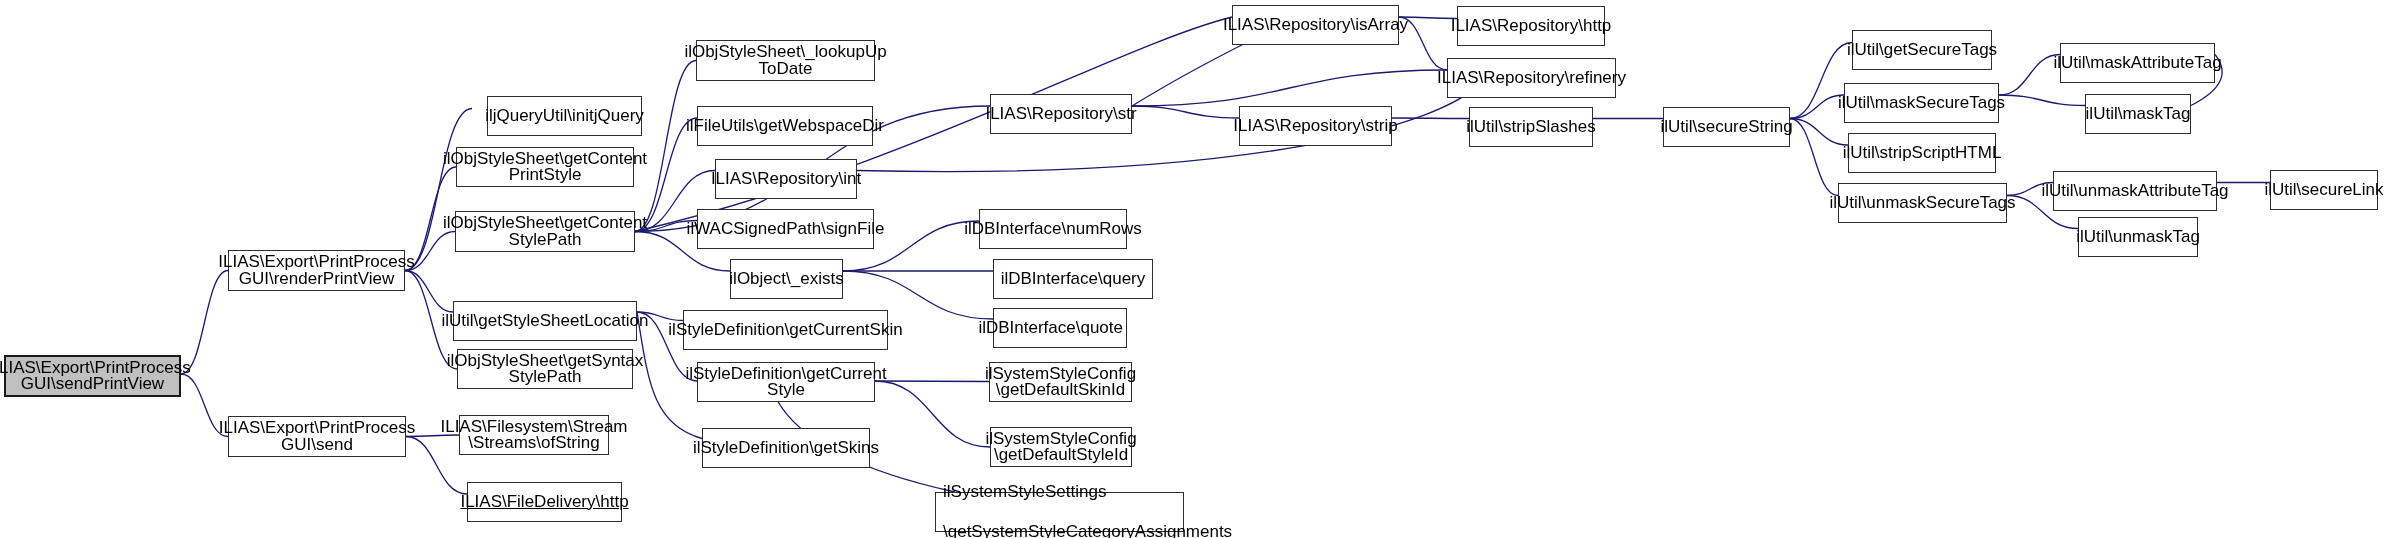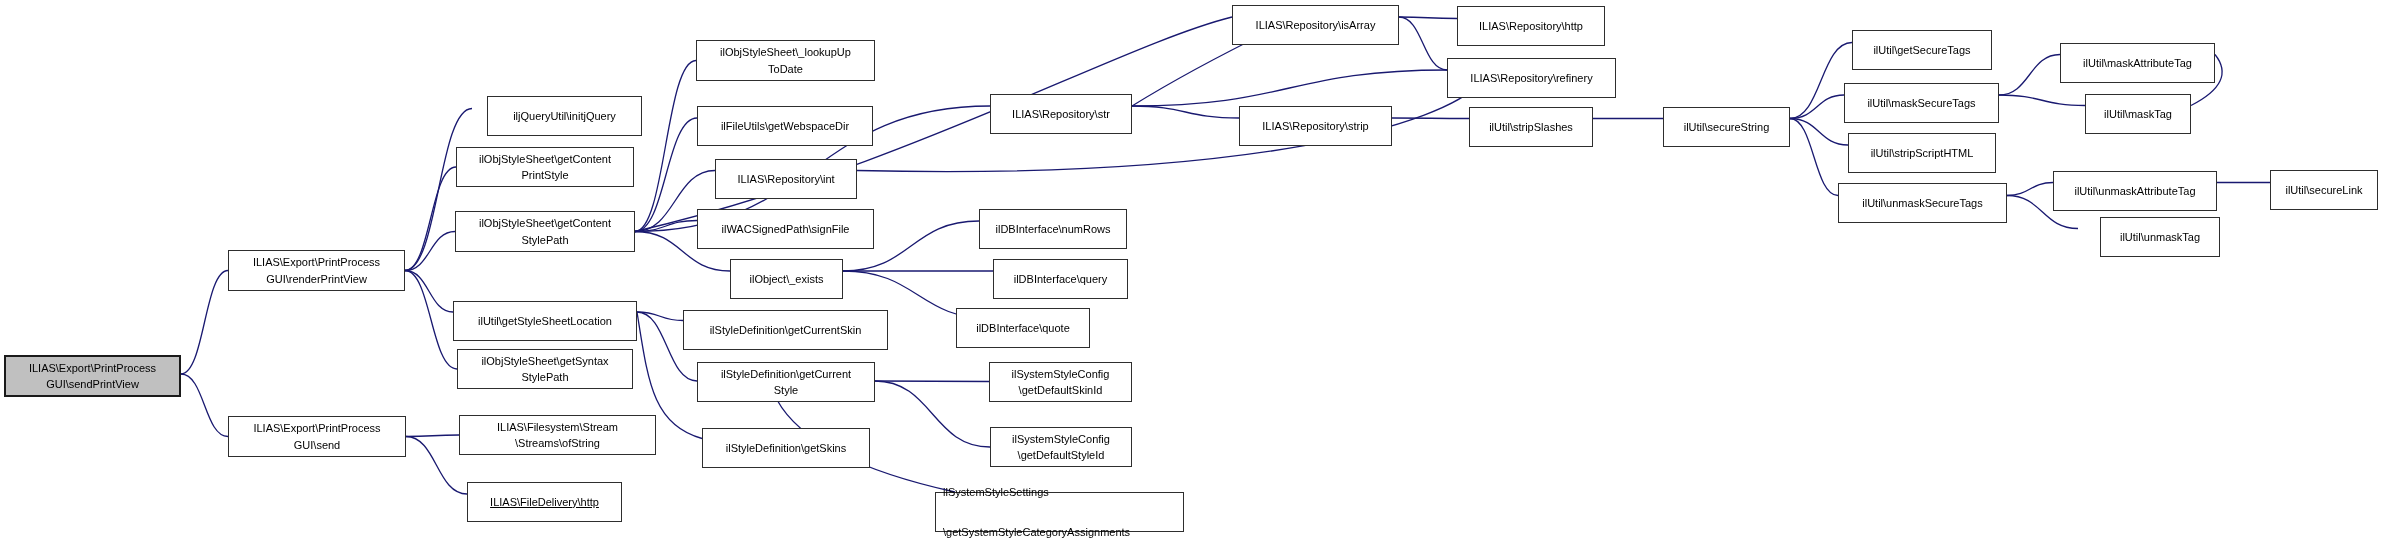--- a/index.html
+++ b/index.html
@@ -2,21 +2,21 @@
 <html style="--edge: #191970;"><head>
 <meta charset="utf-8">
 <style>
   html,body{margin:0;padding:0;background:#ffffff;}
   #canvas{position:relative;width:2391px;height:538px;background:#ffffff;
           font-family:"Liberation Sans",sans-serif;}
   #edge-layer{position:absolute;left:0;top:0;width:2391px;height:538px;}
   #edge-layer path{fill:none;stroke:var(--edge,#191970);stroke-width:1.3px;}
   .node{position:absolute;box-sizing:border-box;border:1.5px solid #2e2e2e;
         background:#ffffff;display:flex;flex-direction:column;justify-content:center;
-        align-items:center;font-size:11px;line-height:16.5px;color:#000;
+        align-items:center;font-size:17px;line-height:16.5px;color:#000;
         white-space:nowrap;padding:19px 3px;}
   .node.hl{background:#c0c0c0;border-width:2px;border-color:#1a1a1a;}
   .node.left-align{align-items:flex-start;padding-left:7px;gap:24px;}
 </style>
 </head>
 <body>
 
 <div id="canvas">
   <svg id="edge-layer" xmlns="http://www.w3.org/2000/svg" viewBox="0 0 2391 538">
     <defs>
@@ -76,21 +76,21 @@
         <div>GUI\sendPrintView</div>
       </div>
       <div class="node" style="left: 228px; top: 250px; width: 177px; height: 41px;">
         <div>ILIAS\Export\PrintProcess</div>
         <div>GUI\renderPrintView</div>
       </div>
       <div class="node" style="left: 228px; top: 416px; width: 178px; height: 41px;">
         <div>ILIAS\Export\PrintProcess</div>
         <div>GUI\send</div>
       </div>
-      <div class="node" style="left: 459px; top: 415px; width: 197px; height: 40px;">
+      <div class="node" style="left: 459px; top: 415px; width: 150px; height: 40px;">
         <div>ILIAS\Filesystem\Stream</div>
         <div>\Streams\ofString</div>
       </div>
       <div class="node" style="left: 467px; top: 482px; width: 155px; height: 24px; text-decoration: underline;">
         <div>ILIAS\FileDelivery\http</div>
       </div>
       <div class="node" style="left: 487px; top: 96px; width: 155px; height: 25px;">
         <div>iljQueryUtil\initjQuery</div>
       </div>
       <div class="node" style="left: 456px; top: 147px; width: 178px; height: 40px;">
@@ -130,24 +130,24 @@
       <div class="node" style="left: 697px; top: 362px; width: 178px; height: 38px;">
         <div>ilStyleDefinition\getCurrent</div>
         <div>Style</div>
       </div>
       <div class="node" style="left: 702px; top: 428px; width: 168px; height: 21px;">
         <div>ilStyleDefinition\getSkins</div>
       </div>
       <div class="node" style="left: 979px; top: 209px; width: 148px; height: 24px;">
         <div>ilDBInterface\numRows</div>
       </div>
-      <div class="node" style="left: 993px; top: 259px; width: 135px; height: 24px;">
+      <div class="node" style="left: 993px; top: 259px; width: 160px; height: 24px;">
         <div>ilDBInterface\query</div>
       </div>
-      <div class="node" style="left: 956px; top: 308px; width: 134px; height: 22px;">
+      <div class="node" style="left: 993px; top: 308px; width: 134px; height: 22px; align-items: flex-end;">
         <div>ilDBInterface\quote</div>
       </div>
       <div class="node" style="left: 989px; top: 362px; width: 143px; height: 39px;">
         <div>ilSystemStyleConfig</div>
         <div>\getDefaultSkinId</div>
       </div>
       <div class="node" style="left: 990px; top: 427px; width: 142px; height: 40px;">
         <div>ilSystemStyleConfig</div>
         <div>\getDefaultStyleId</div>
       </div>
@@ -190,20 +190,20 @@
       </div>
       <div class="node" style="left: 2060px; top: 43px; width: 155px; height: 23px;">
         <div>ilUtil\maskAttributeTag</div>
       </div>
       <div class="node" style="left: 2085px; top: 94px; width: 106px; height: 23px;">
         <div>ilUtil\maskTag</div>
       </div>
       <div class="node" style="left: 2053px; top: 171px; width: 164px; height: 23px;">
         <div>ilUtil\unmaskAttributeTag</div>
       </div>
-      <div class="node" style="left: 2078px; top: 217px; width: 120px; height: 23px; margin-left: 22px;">
+      <div class="node" style="left: 2078px; top: 217px; width: 120px; height: 23px;">
         <div>ilUtil\unmaskTag</div>
       </div>
       <div class="node" style="left: 2270px; top: 170px; width: 108px; height: 25px;">
         <div>ilUtil\secureLink</div>
       </div>
     </div>
 </div>
 
 </body></html>

